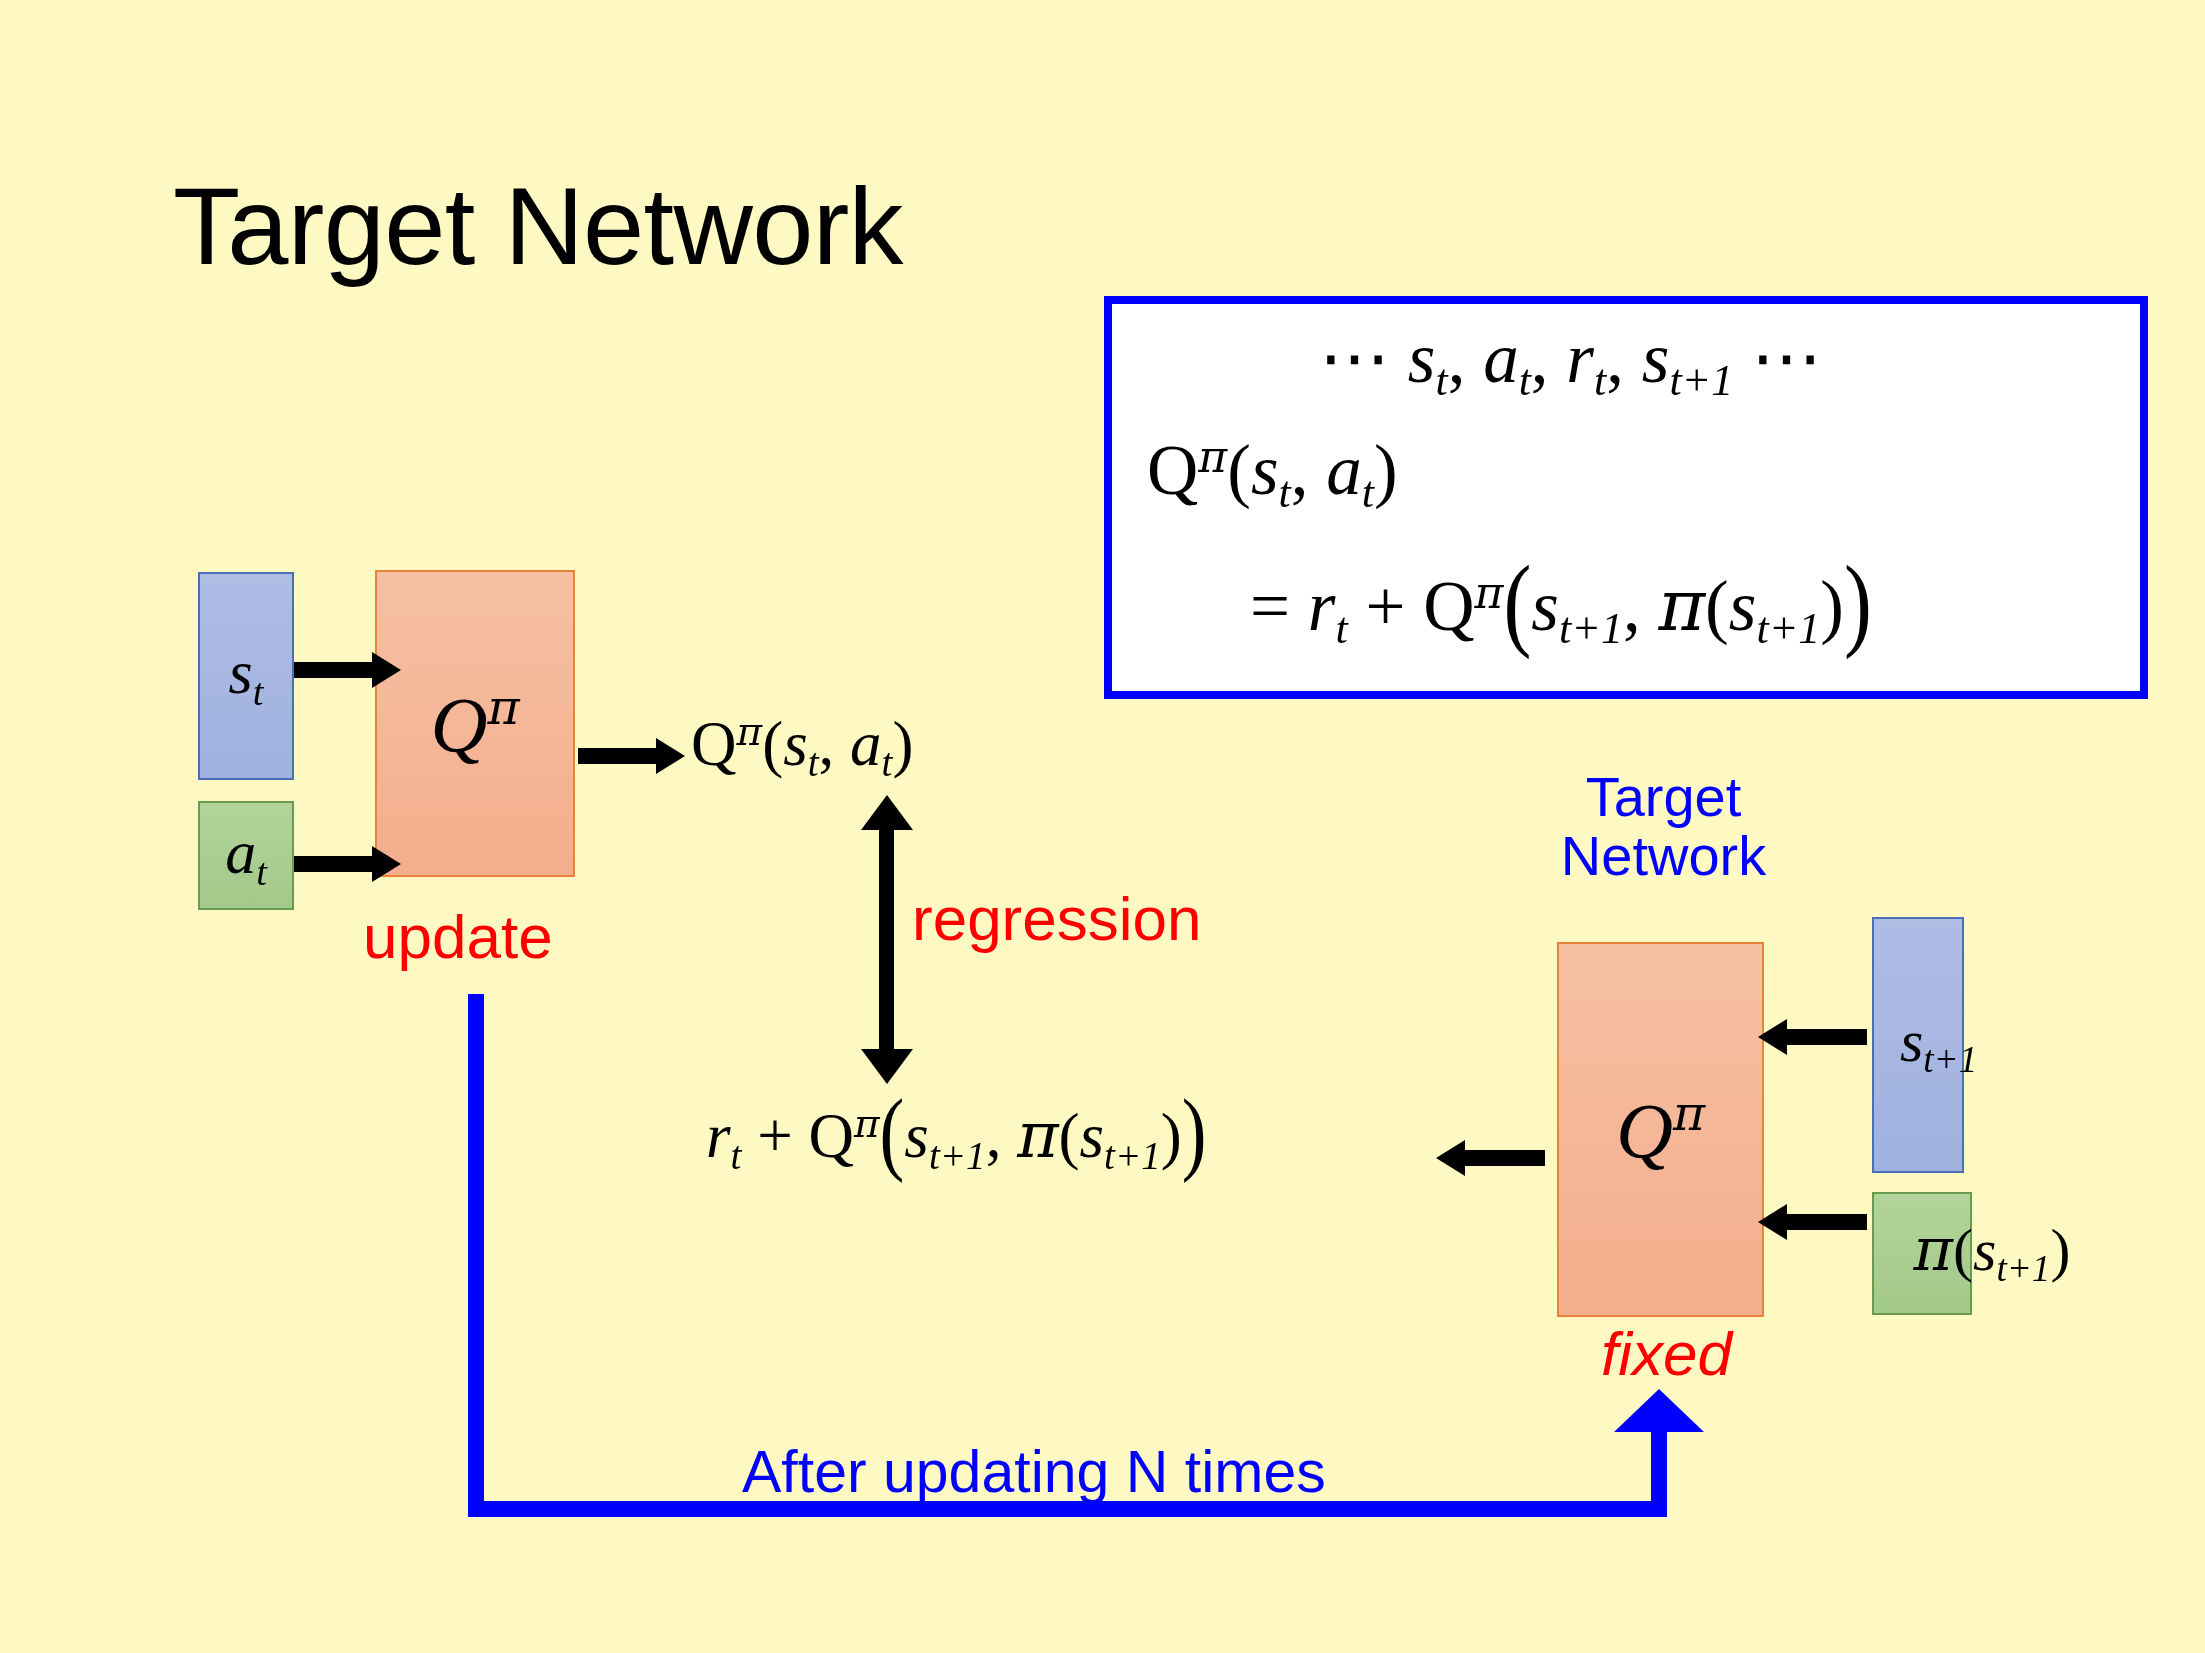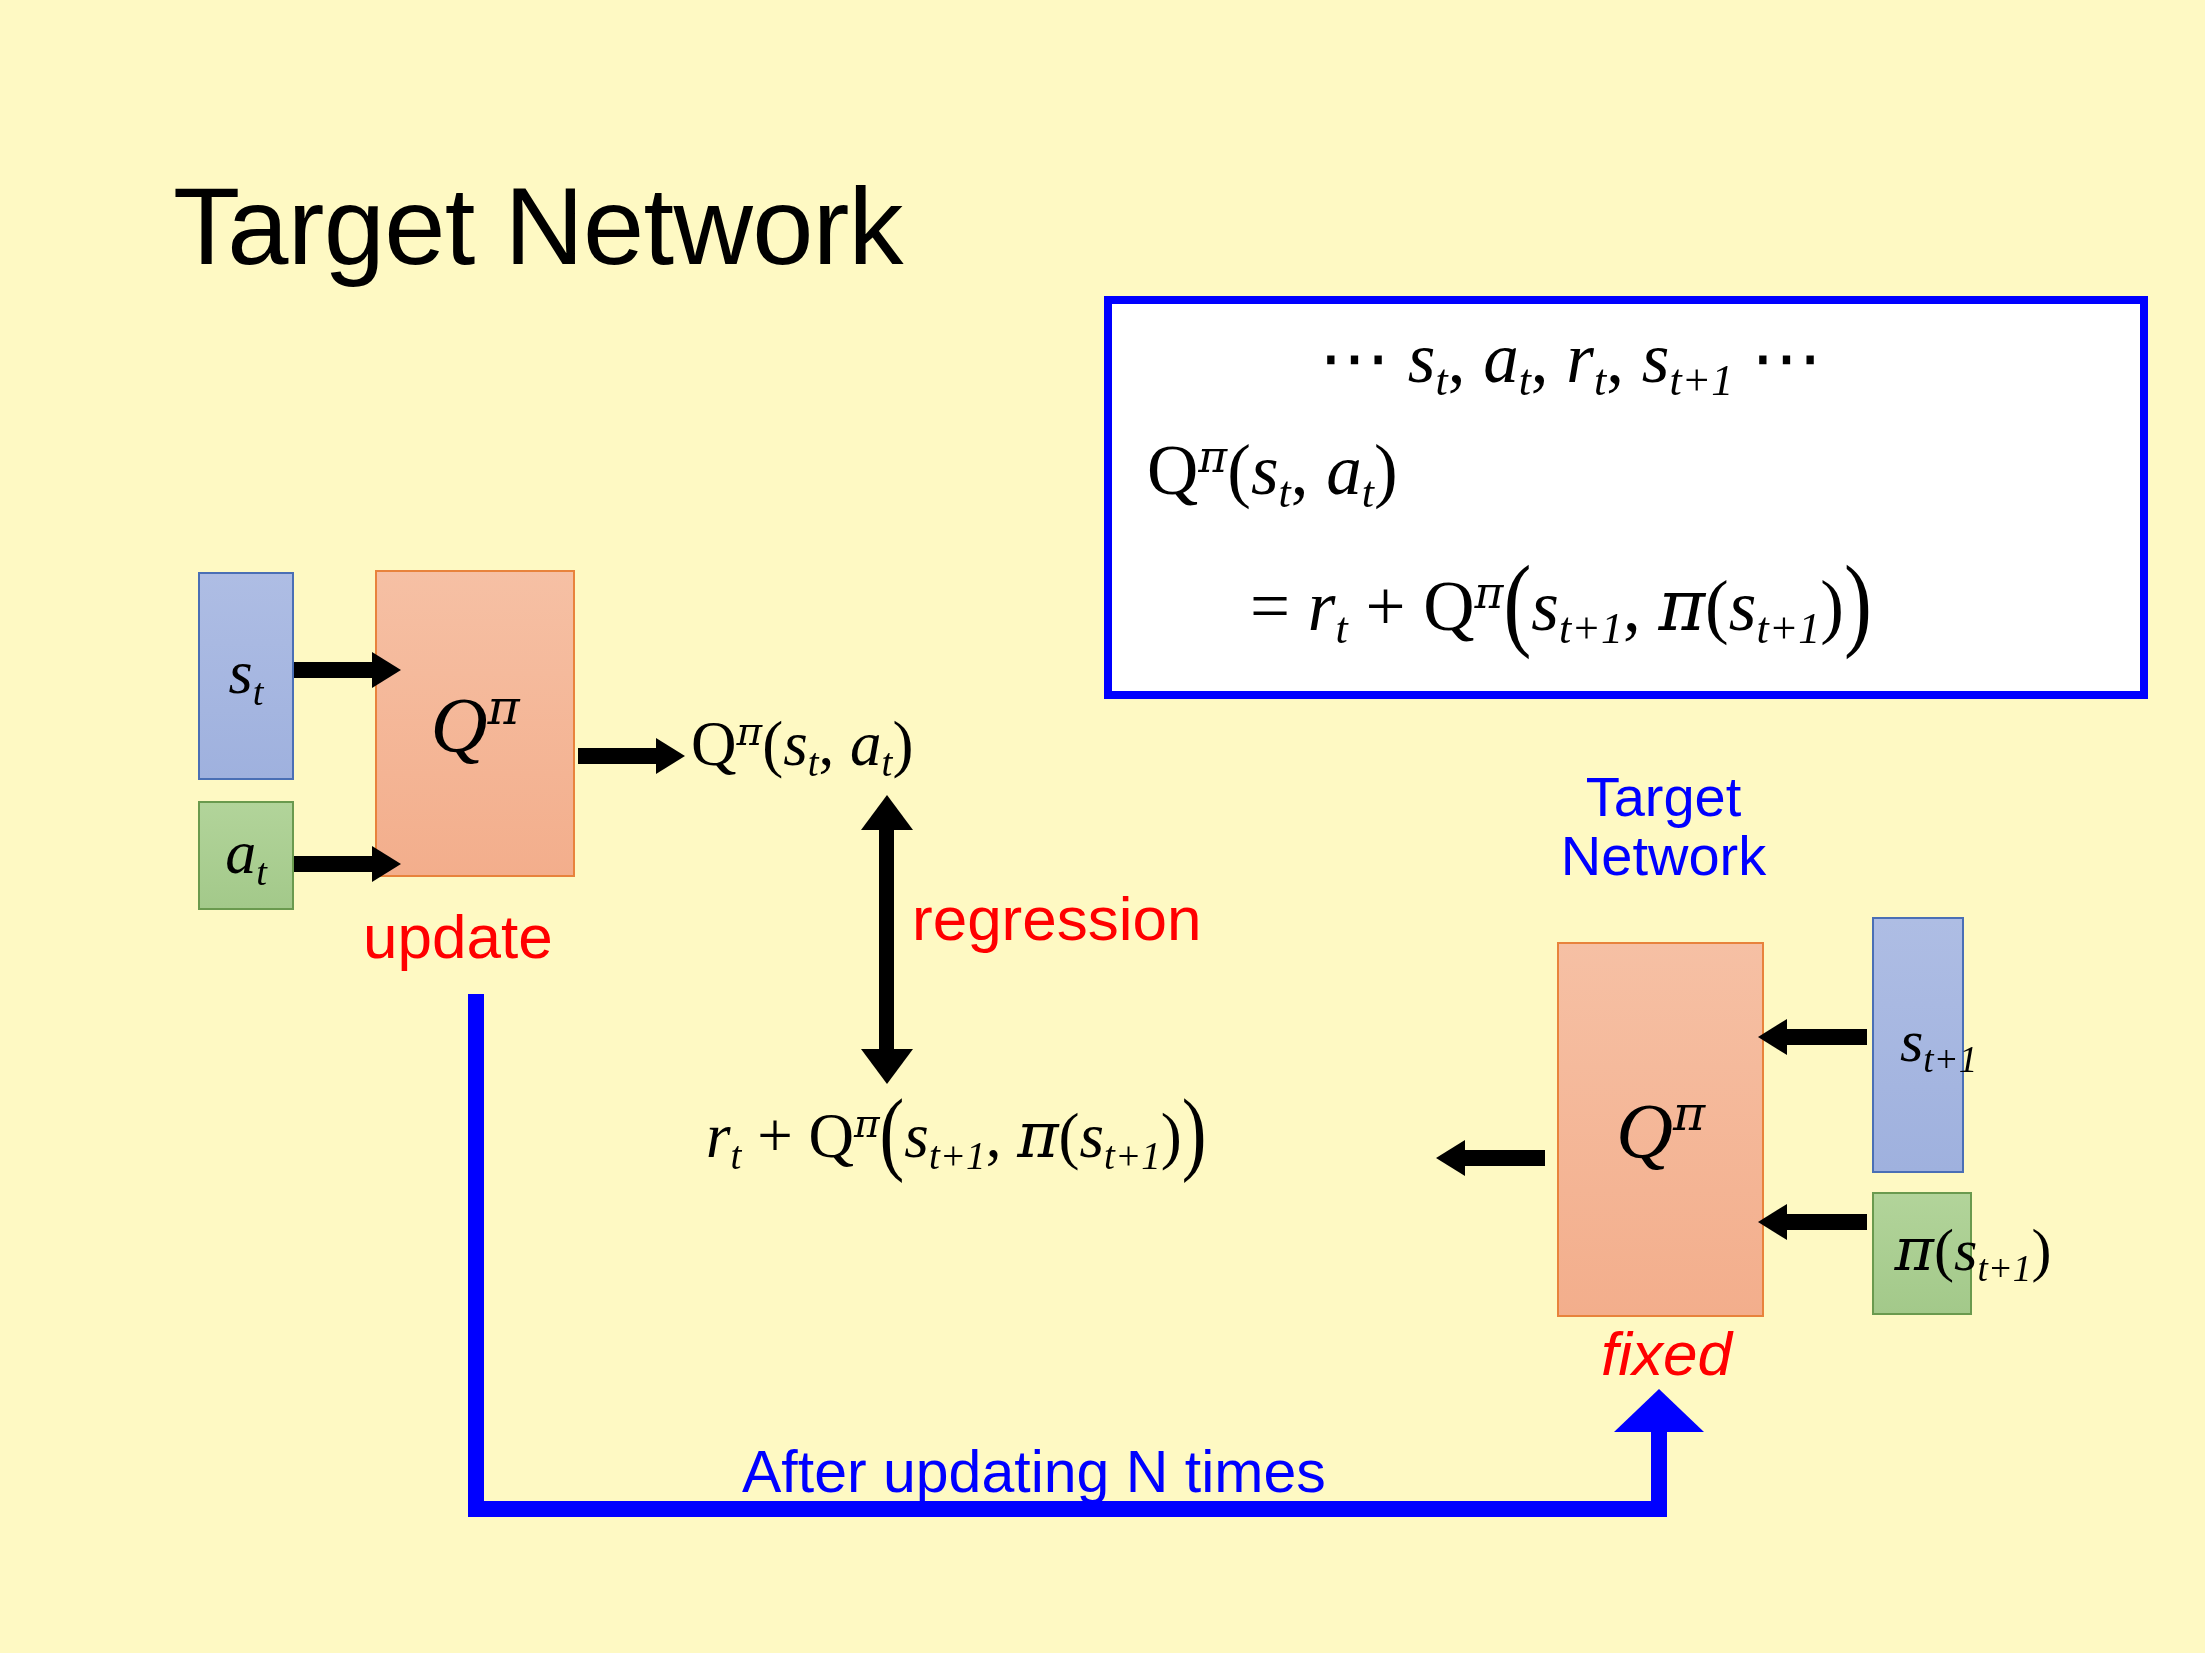--- a/index.html
+++ b/index.html
@@ -89,21 +89,21 @@
   .node-label {
     font-family: "Liberation Serif", "DejaVu Serif", serif;
     font-style: italic;
     color: #000;
     white-space: nowrap;
     line-height: 1;
   }
   #box-st .node-label      { font-size: 62px; }
   #box-at .node-label      { font-size: 62px; }
   #box-st1 .node-label     { font-size: 60px; position: relative; left: 20.6px; }
-  #box-pist1 .node-label   { font-size: 60px; position: relative; left: 51px; }
+  #box-pist1 .node-label   { font-size: 60px; position: relative; left: 70px; }
   #box-q-online .node-label{ font-size: 79px; }
   #box-q-target .node-label{ font-size: 79px; }
 
   
   .arrow-h { height: 16px; background: #000; }
   .arrow-h::after {
     content: "";
     position: absolute;
     top: -10.3px;
     width: 0; height: 0;

